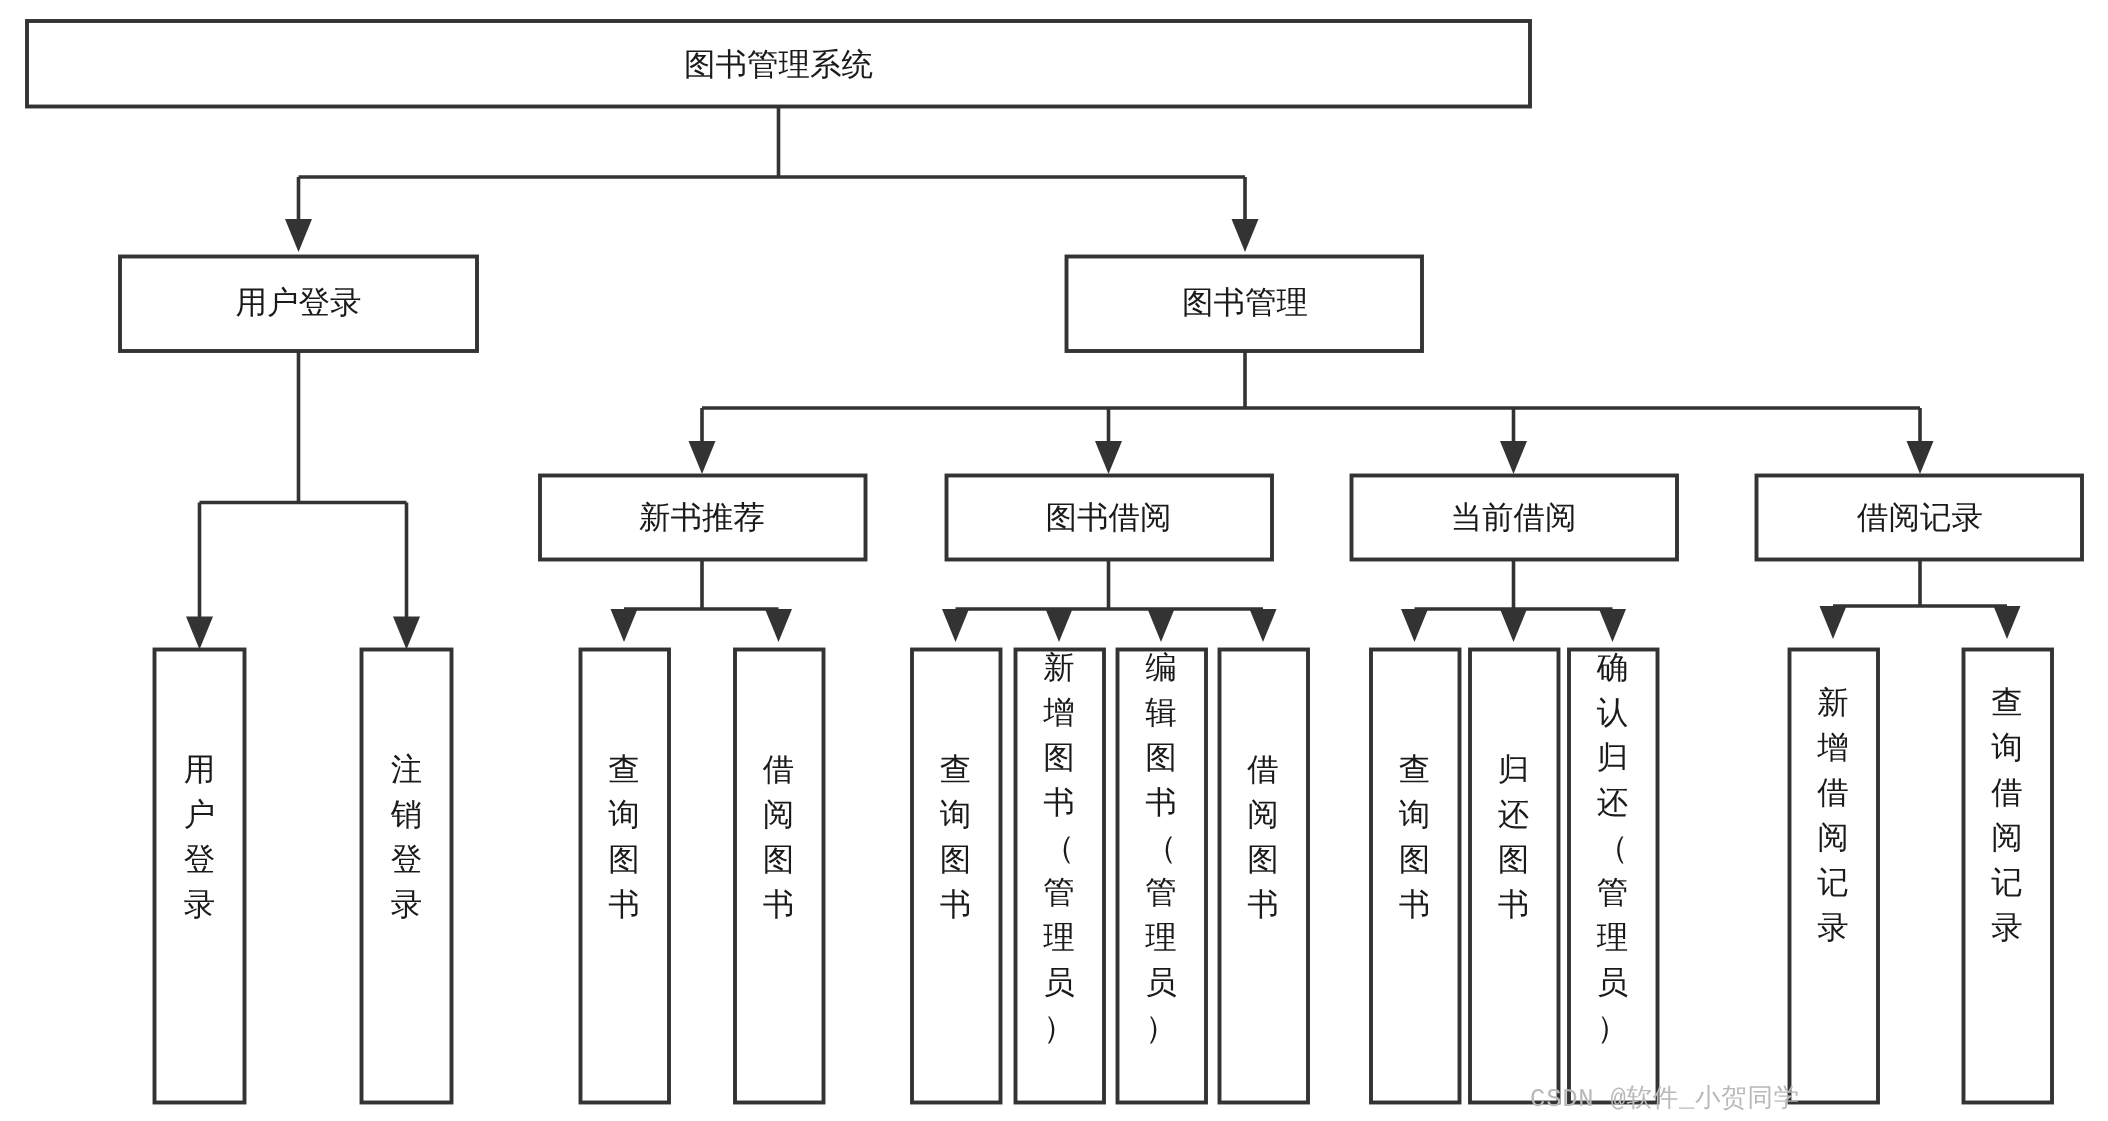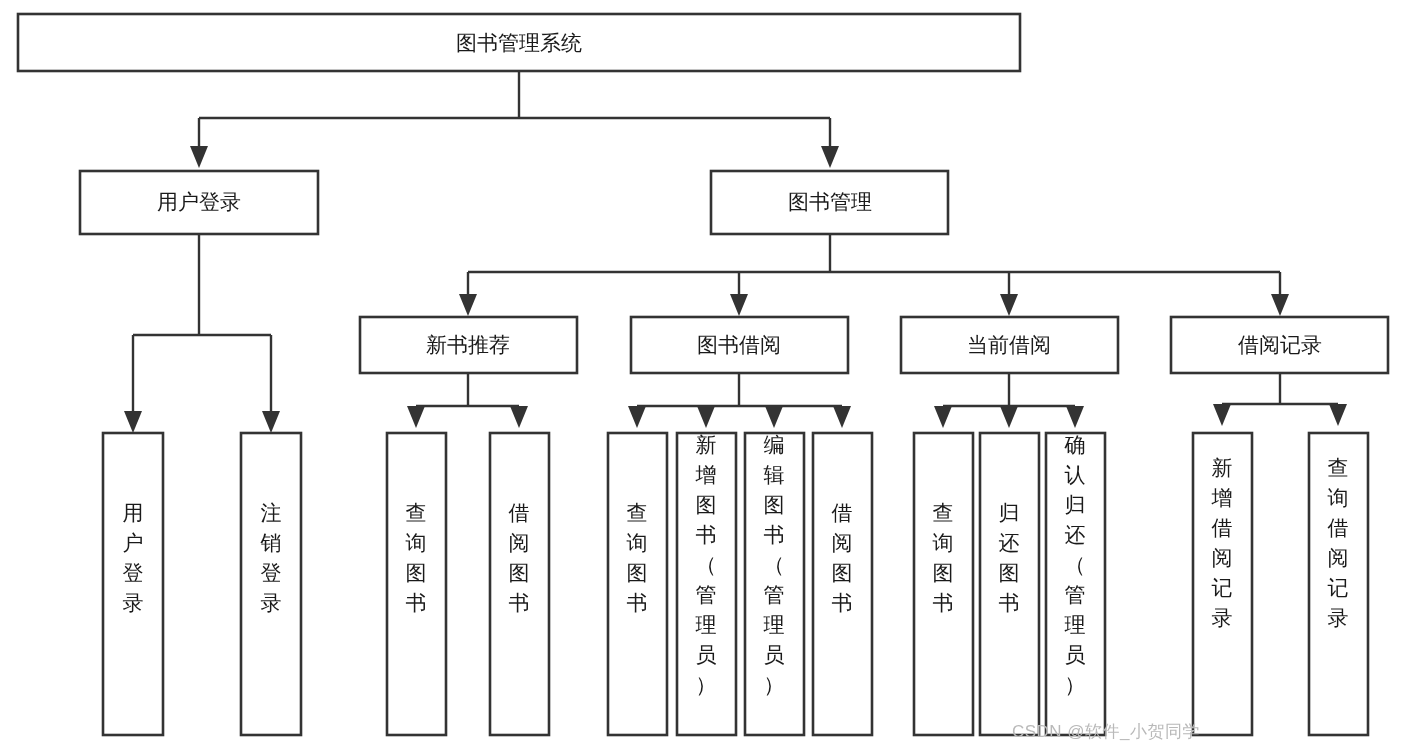--- a/index.html
+++ b/index.html
@@ -51,21 +51,21 @@
   .node-label-v {
     font-family: "DejaVu Sans", "Liberation Sans", sans-serif;
     font-size: 21px;
     fill: #1a1a1a;
     text-anchor: middle;
   }
   .watermark {
     position: absolute;
     right: 8px;
     bottom: 4px;
-    font-family: Liberation Sans, sans-serif;
+    font-family: Liberation Mono, monospace;
     font-size: 17px;
     color: #b9b9b9;
     white-space: nowrap;
     letter-spacing: 0.5px;
     pointer-events: none;
   }
 </style>
 </head>
 <body>
 

